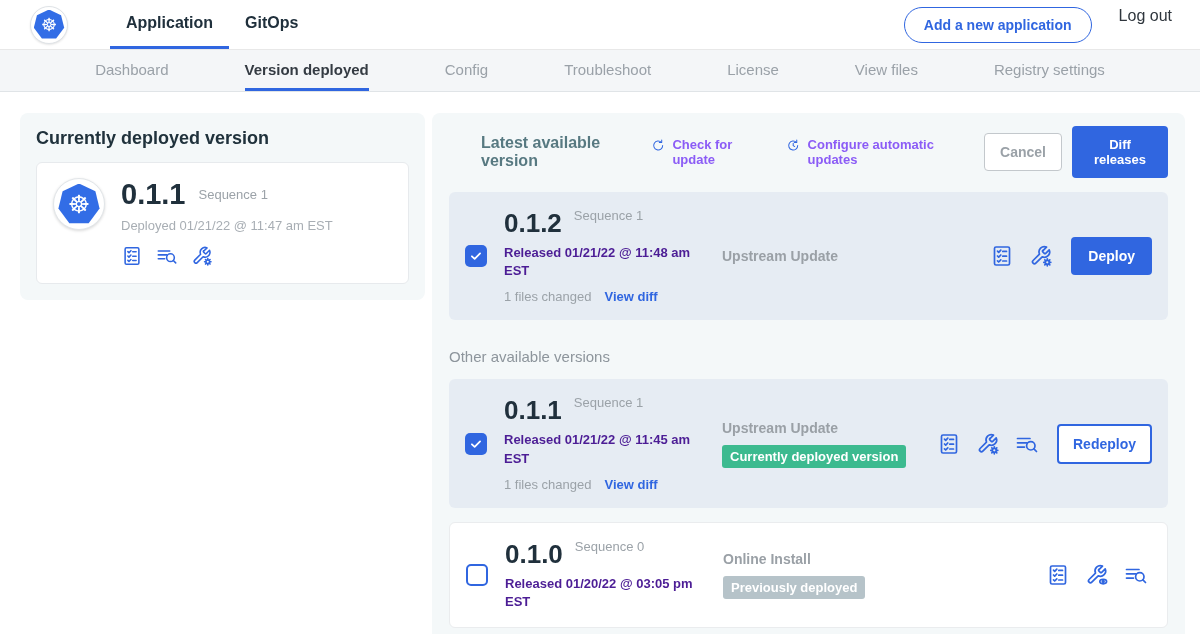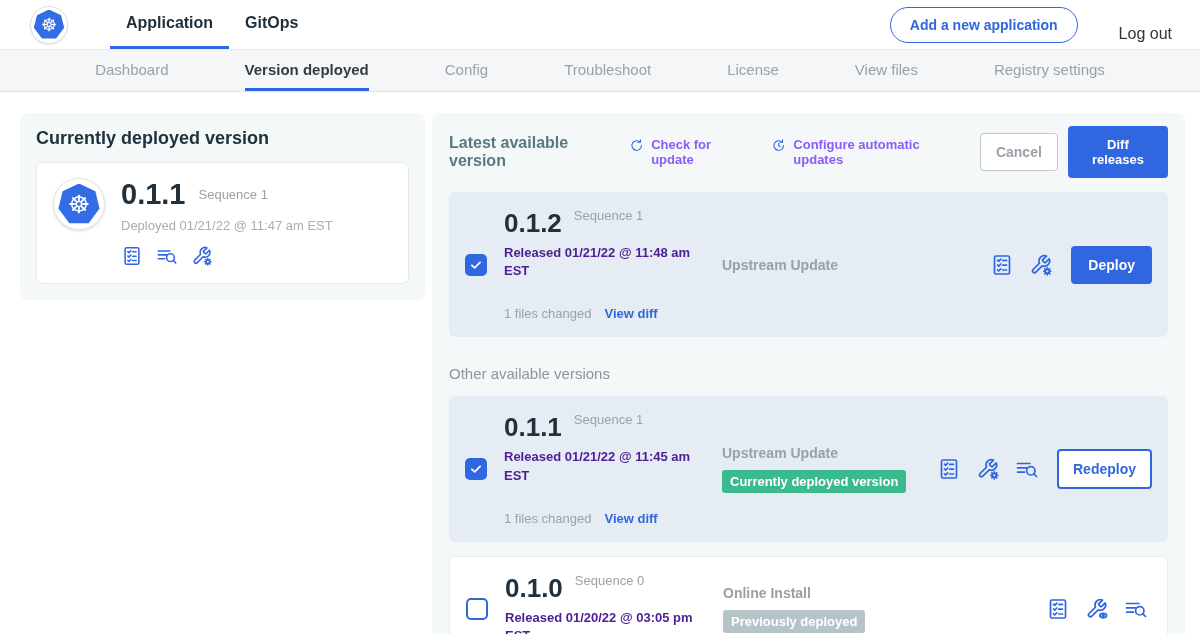--- a/index.html
+++ b/index.html
@@ -12,21 +12,21 @@
   .logo-wrap { width:38px; height:38px; border-radius:50%; background:#fff;
     border:1px solid #dfe3e7; box-shadow:0 1px 2px rgba(0,0,0,.10);
     display:flex; align-items:center; justify-content:center; flex:none; }
   .hept { clip-path:polygon(50% 0%, 89% 19%, 99% 61%, 73% 97%, 27% 97%, 1% 61%, 11% 19%);
     background:#326de6; color:#fff; display:flex; align-items:center; justify-content:center; }
   .logo-hept { width:31px; height:30px; font-size:18px; }
   .top-tabs { display:flex; height:100%; margin-left:42px; }
   .top-tab { padding:0 16px; display:flex; align-items:center; font-size:16px; font-weight:700;
     color:#20303c; border-bottom:3px solid transparent; cursor:pointer; }
   .top-tab.active { border-bottom-color:#3066e0; }
-  .topbar-right { margin-left:auto; display:flex; align-items:flex-end; gap:41px; }
+  .topbar-right { margin-left:auto; display:flex; align-items:flex-start; gap:27px; }
   .add-app-btn { border:1px solid #3066e0; color:#3066e0; font-weight:700; font-size:14px;
     padding:9px 19px; border-radius:19px; background:#fff; cursor:pointer;
     font-family:"Liberation Sans", sans-serif; }
   .logout { font-size:16px; color:#2f363d; cursor:pointer; }
 
   
   .subnav { height:42px; background:#f4f6f8; border-bottom:1px solid #e0e4e7;
     display:flex; justify-content:center; gap:76px; }
   .subnav-tab { display:flex; align-items:center; height:100%; font-size:15px; color:#9aa1a8;
     font-weight:500; border-bottom:3px solid transparent; cursor:pointer; }
@@ -48,21 +48,21 @@
   .dep-version { font-size:29px; font-weight:800; color:#20303c; }
   .seq { font-size:13px; color:#9ba2a8; font-weight:500; }
   .dep-date { margin-top:7px; font-size:13px; color:#a8aeb4; font-weight:500; }
   .icon-row { margin-top:12px; display:flex; gap:13px; align-items:center; }
 
   .icon { width:22px; height:22px; color:#3066e0; display:block; cursor:pointer; }
   .icon * { fill:none; stroke:currentColor; stroke-width:1.7; stroke-linecap:round; stroke-linejoin:round; }
 
   
   .right-panel { flex:1; background:#f4f8f9; border-radius:8px; padding:13px 17px 18px; }
-  .rp-header { display:flex; align-items:center; }
+  .rp-header { display:flex; align-items:center;margin-left:32px; }
   .rp-title { font-size:16px; font-weight:700; color:#577981; margin-right:16px; }
   .rp-link { display:flex; align-items:flex-start; gap:7px; color:#8b5cf6; font-size:13px;
     font-weight:700; margin-right:24px; cursor:pointer; }
   .rp-link .icon { width:17px; height:17px; }
   .cancel-btn { margin-left:auto; background:#fff; border:1px solid #c3c8cc; border-radius:4px;
     color:#9aa1a7; font-weight:700; font-size:14px; padding:10px 15px; cursor:pointer;
     font-family:"Liberation Sans", sans-serif; }
   .diff-btn { margin-left:10px; background:#3066e0; border:none; border-radius:4px; color:#fff;
     font-weight:700; font-size:13px; padding:11px 15px; cursor:pointer;
     font-family:"Liberation Sans", sans-serif; }
@@ -73,21 +73,21 @@
   .checkbox { width:22px; height:22px; border-radius:5px; flex:none; cursor:pointer; }
   .checkbox.checked { background:#3066e0; display:flex; align-items:center; justify-content:center; }
   .checkbox.unchecked { background:#fff; border:2px solid #3066e0; }
   .checkbox svg { width:14px; height:14px; display:block; }
   .checkbox svg * { fill:none; stroke:#fff; stroke-width:3; stroke-linecap:round; stroke-linejoin:round; }
 
   .vblock { margin-left:17px; width:218px; flex:none; }
   .v-row { display:flex; gap:12px; }
   .v-num { font-size:26px; font-weight:800; color:#20303c; }
   .v-released { margin-top:5px; font-size:13px; font-weight:700; color:#4c1d95; width:200px; line-height:1.4; }
-  .v-files { margin-top:26px; font-size:13px; color:#9ba2a8; display:flex; gap:13px; }
+  .v-files { margin-top:9px; font-size:13px; color:#9ba2a8; display:flex; gap:13px; }
   .view-diff { color:#3066e0; font-weight:700; cursor:pointer; }
 
   .sblock { flex:1; }
   .s-source { font-size:14px; font-weight:700; color:#9aa0a6; }
   .badge { display:inline-block; margin-top:9px; font-size:13px; font-weight:700; color:#fff;
     padding:4px 8px; border-radius:3px; }
   .badge.green { background:#3cba8f; }
   .badge.gray  { background:#b6c3c9; }
 
   .card-icons { display:flex; gap:15px; align-items:center; margin-right:18px; }

